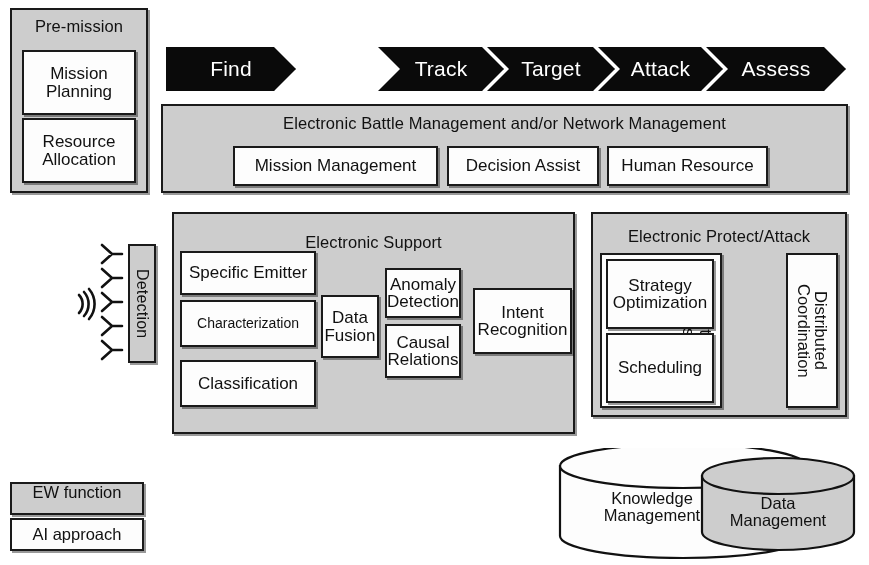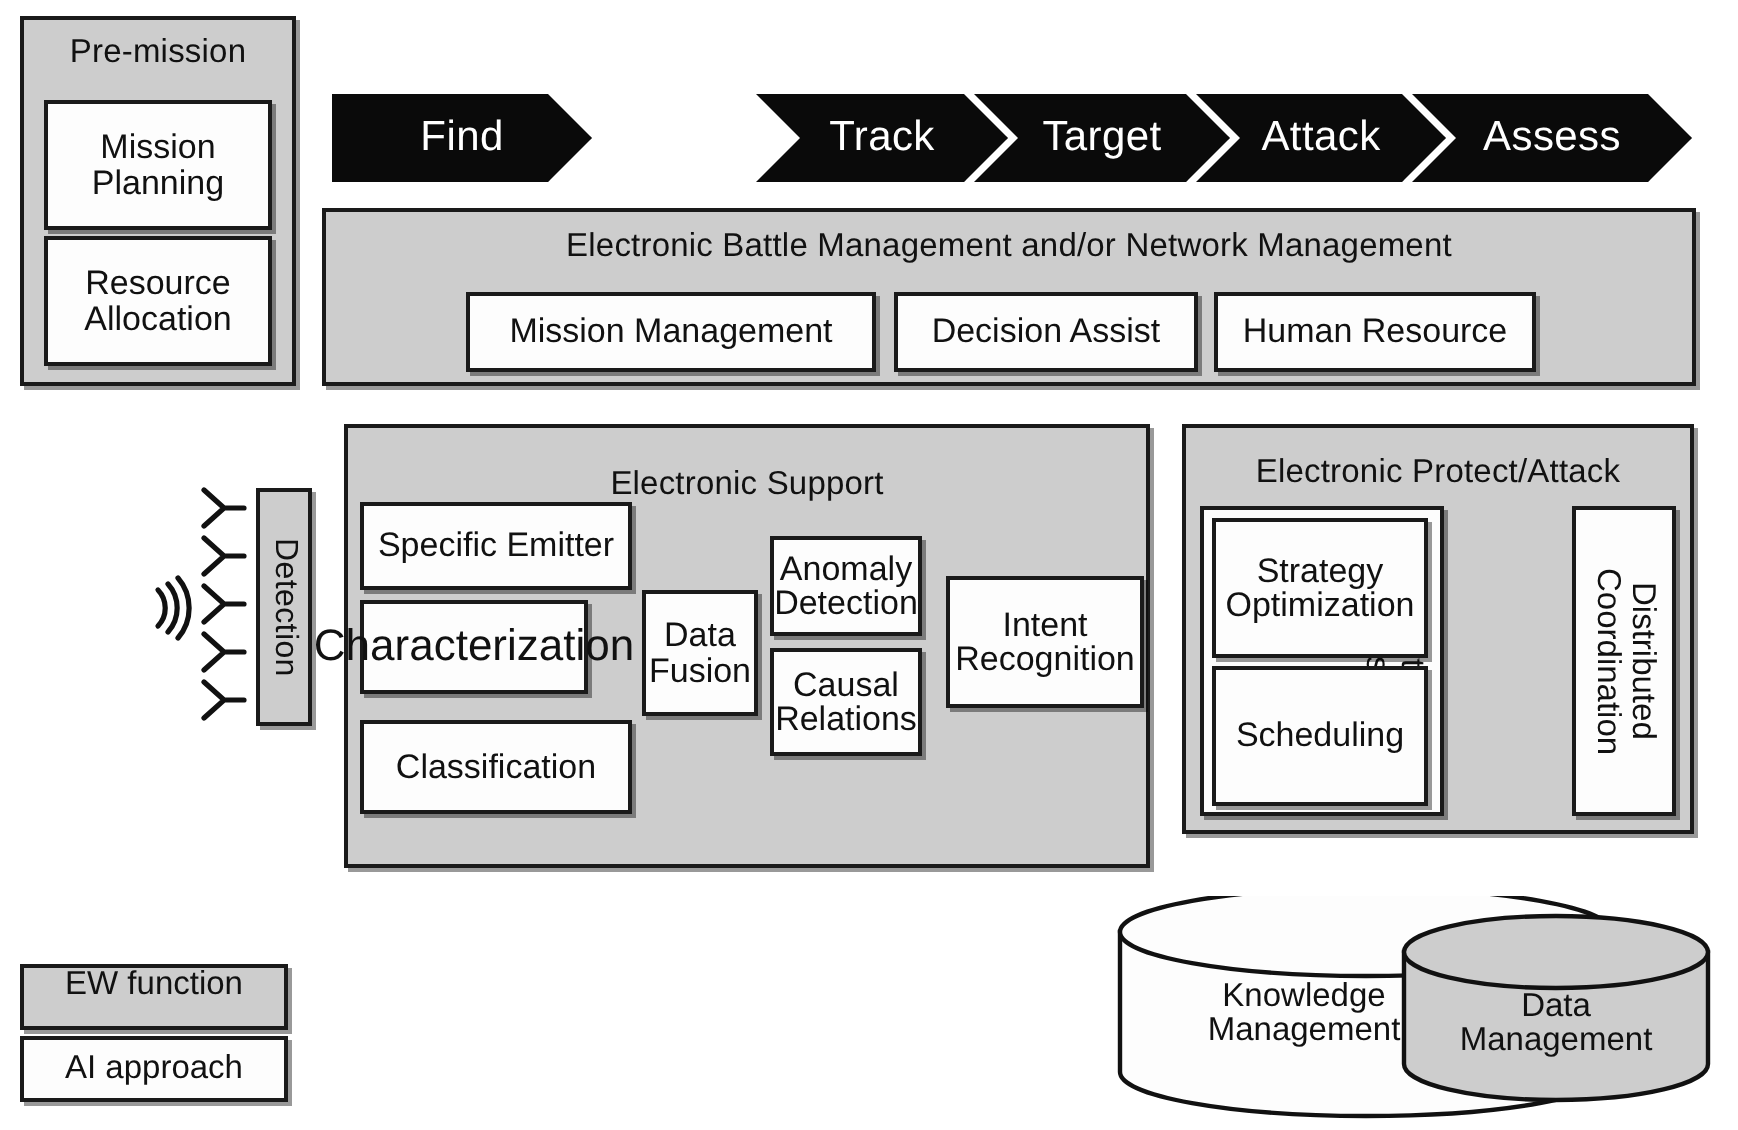--- a/index.html
+++ b/index.html
@@ -107,21 +107,21 @@
               display:flex;align-items:center;justify-content:center;">
     <span class="vert" style="font-size:16px;letter-spacing:.2px;">Detection</span>
   </div>
 
   <div class="gbox" style="left:172px;top:212px;width:403px;height:222px;">
     <div class="panel-title" style="top:19px;font-size:16.5px;">Electronic Support</div>
   </div>
   <div class="wbox" style="left:180px;top:251px;width:136px;height:44px;font-size:17px;">
     <span>Specific Emitter</span>
   </div>
-  <div class="wbox" style="left:180px;top:300px;width:114px;height:47px;font-size:22px;">
+  <div class="wbox" style="left:180px;top:300px;width:136px;height:47px;font-size:14px;">
     <span style="white-space:nowrap;">Characterization</span>
   </div>
   <div class="wbox" style="left:180px;top:360px;width:136px;height:47px;font-size:17px;">
     <span>Classification</span>
   </div>
   <div class="wbox" style="left:321px;top:295px;width:58px;height:63px;font-size:17px;">
     <span style="white-space:pre-line;">Data
 Fusion</span>
   </div>
   <div class="wbox" style="left:385px;top:268px;width:76px;height:50px;font-size:17px;">

